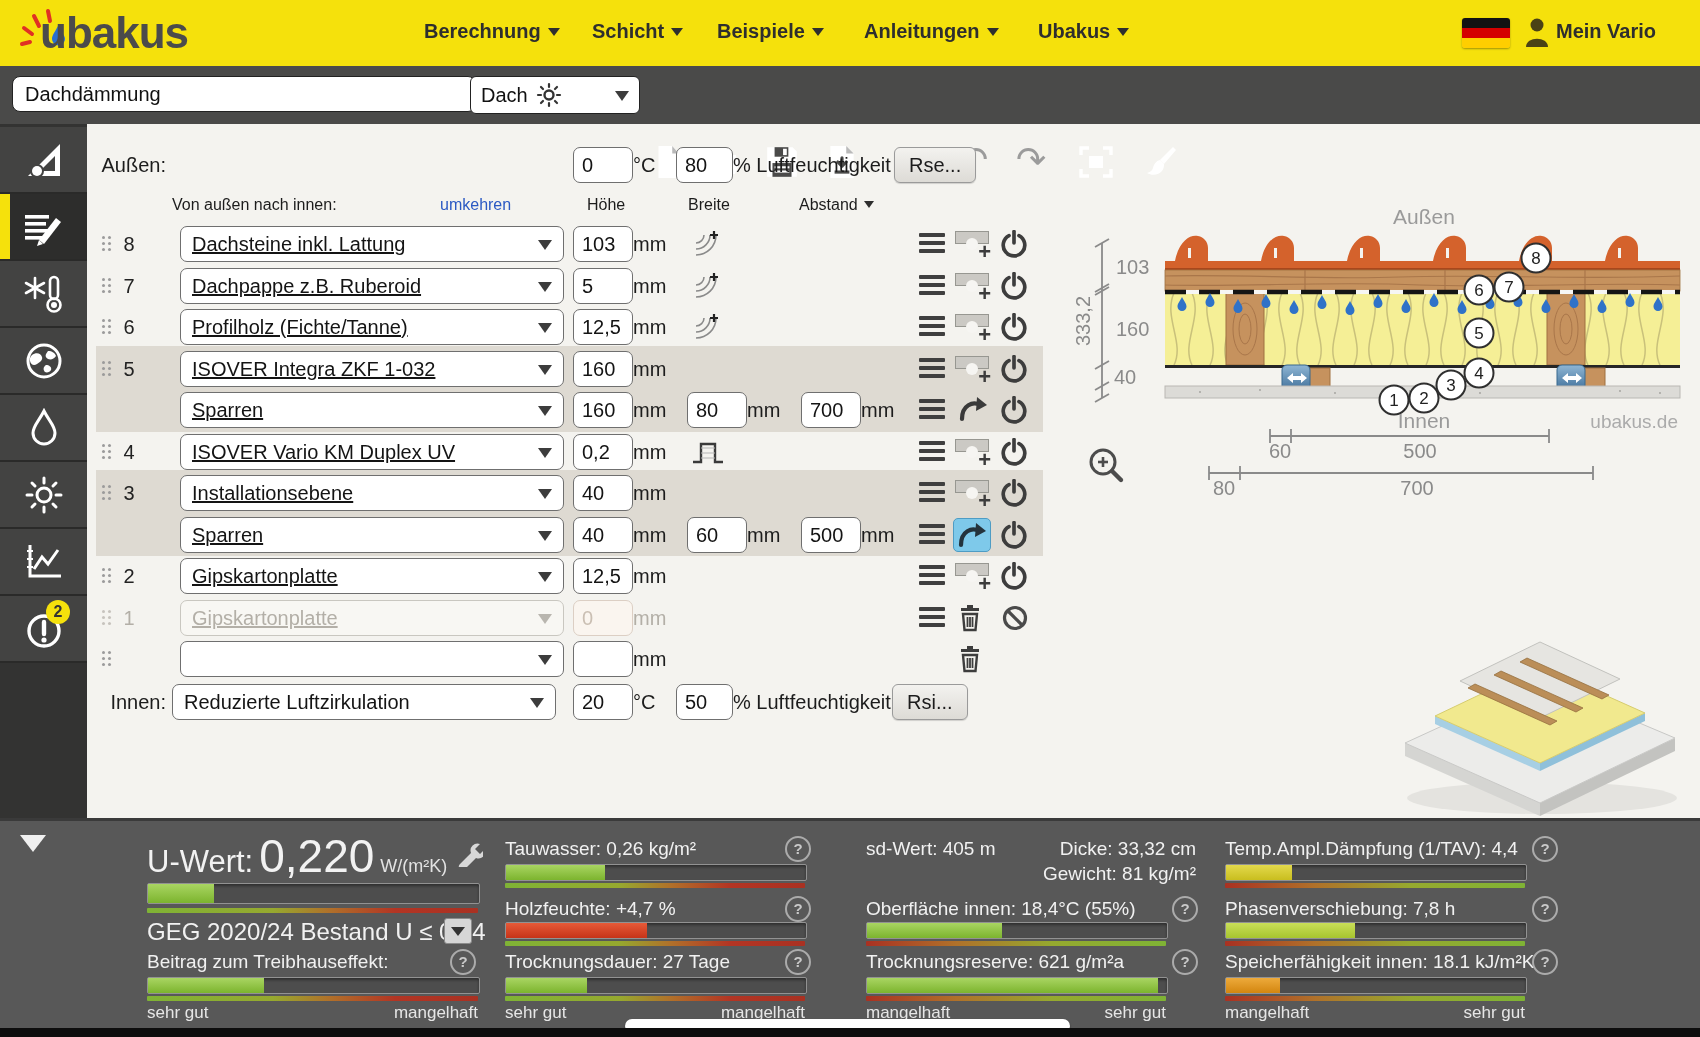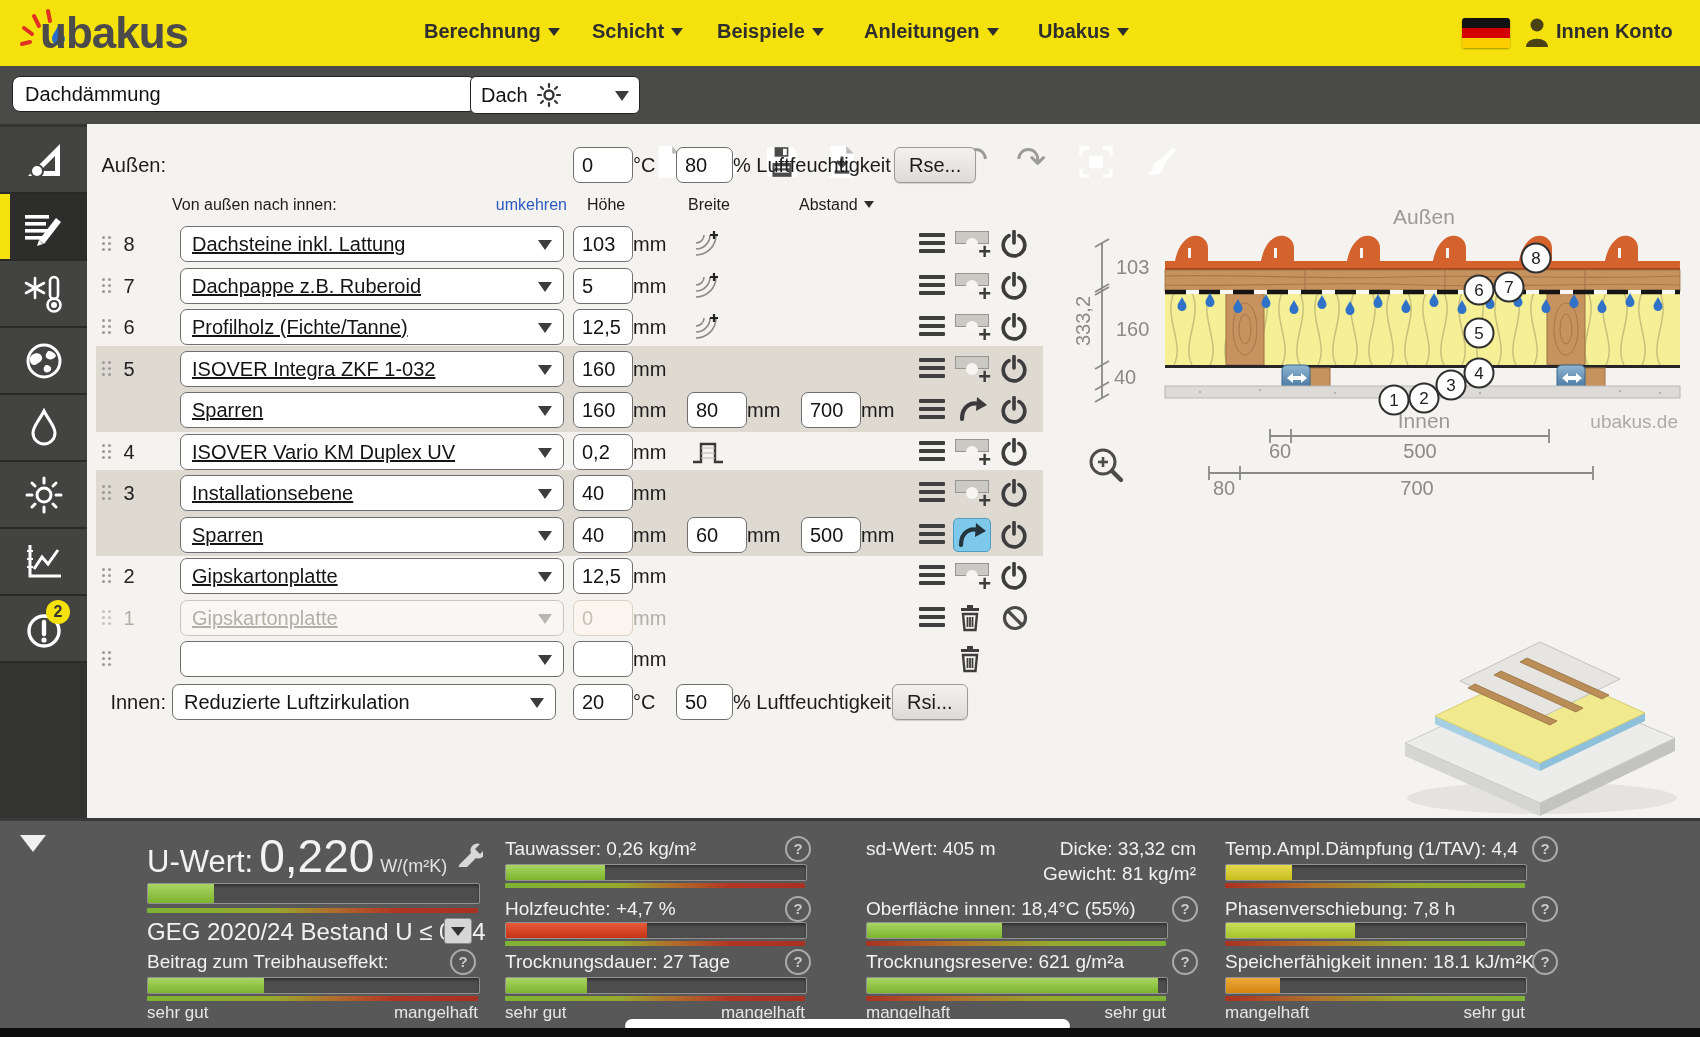--- a/index.html
+++ b/index.html
@@ -131,21 +131,21 @@
     <span class="menu-item" style="left:1038px">Ubakus</span>
     <span class="flag">
       <i style="background:#121212"></i>
         <i style="background:#d40000"></i>
         <i style="background:#ffce00"></i>
     </span>
     <svg class="person" width="26" height="30">
       <circle cx="13" cy="8" r="6.5" fill="#4a4215"></circle>
       <path d="M2 30 C2 19 24 19 24 30 Z" fill="#4a4215"></path>
     </svg>
-    <span class="account">Innen Konto</span>
+    <span class="account">Mein Vario</span>
   </div>
 
   <div class="tbar">
     <input class="proj" value="Dachdämmung" style="">
     <div class="dachsel">
       <span>Dach</span>
       <svg width="26" height="26" style="margin-left:8px">
         <circle cx="13" cy="13" r="4.5" fill="none" stroke="#333" stroke-width="2.4"></circle>
         <g stroke="#333" stroke-width="2.2" stroke-linecap="round">
           <line x1="13" y1="2" x2="13" y2="5"></line>
@@ -292,21 +292,21 @@
   </div>
 
   <div class="flabel" style="left:96px;top:147px;width:70px;text-align:right">Außen:</div>
   <input class="inp" style="left: 573px; top: 147px;" value="0">
   <span class="unit" style="left:633px;top:147px">°C</span>
   <input class="inp" style="left: 676px; top: 147px; width: 47px;" value="80">
   <span class="unit" style="left:733px;top:147px">% Luftfeuchtigkeit</span>
   <button class="btn" style="left:894px;top:147px">Rse...</button>
 
   <span class="hl" style="left:172px;top:196px">Von außen nach innen:</span>
-  <span class="hl link" style="left:472px;top:196px;width:95px;text-align:right;display:inline-block">umkehren</span>
+  <span class="hl link" style="left:440px;top:196px;width:95px;display:inline-block">umkehren</span>
   <span class="hl" style="left:587px;top:196px">Höhe</span>
   <span class="hl" style="left:688px;top:196px">Breite</span>
   <span class="hl abscar" style="left:799px;top:196px">Abstand</span>
 
   <div class="band" style="top:346px"></div>
   <div class="band" style="top:470px"></div>
 
   <div class="lrow" style="top:226px">
     <span class="drag">
         <i></i>

